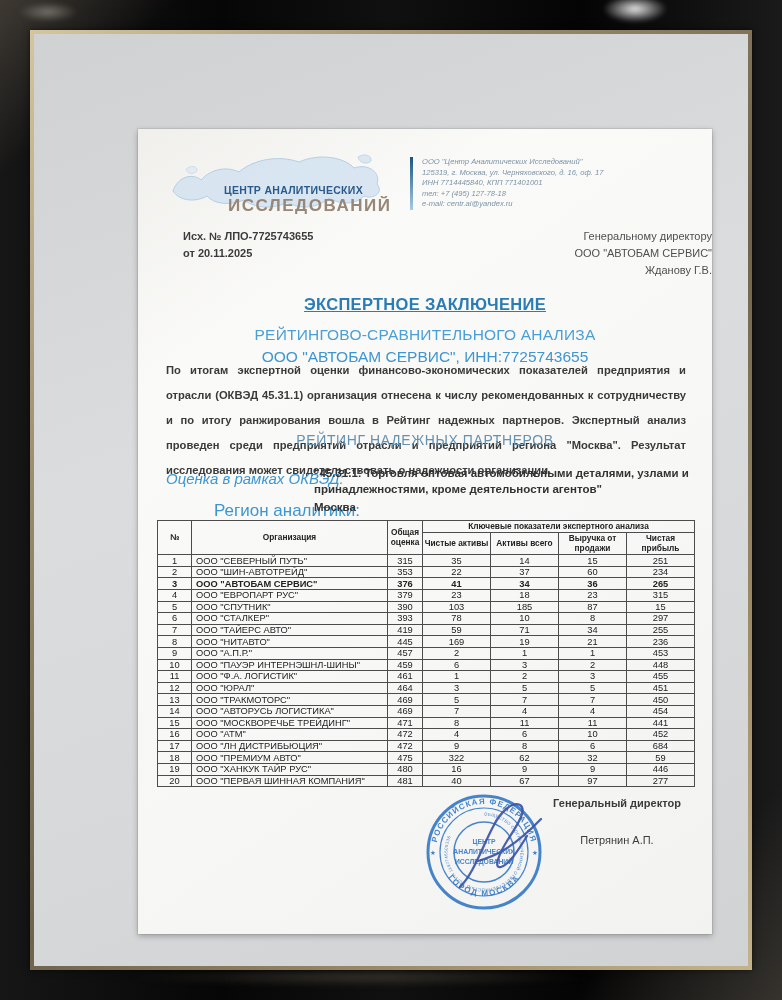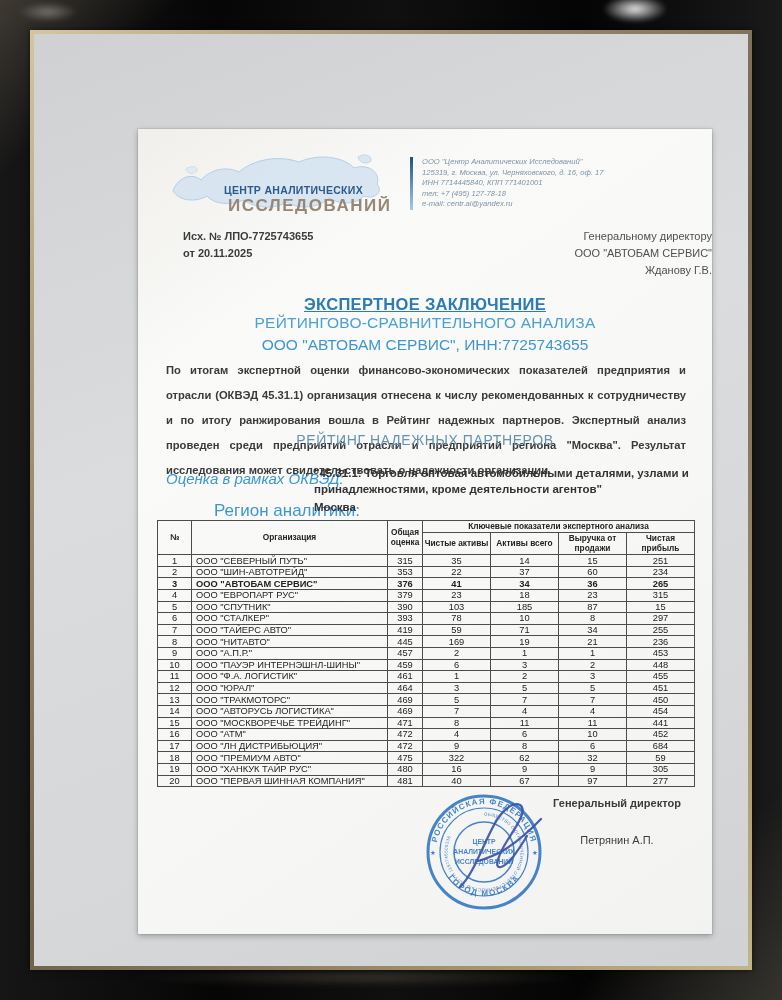--- a/index.html
+++ b/index.html
@@ -37,21 +37,21 @@
   .logo-line2{left:90px;top:67px;font-size:17px;font-weight:bold;color:#968778;letter-spacing:1.5px;}
   .contact{left:272px;top:28px;border-left:3px solid #4a89c0;
     border-image:linear-gradient(180deg,#18527f,#a9cde8) 1;
     padding-left:9px;font-style:italic;font-size:7.6px;line-height:10.6px;color:#7d93a6;}
   .ref-block{left:45px;top:99px;font-size:11px;font-weight:bold;color:#3b3b3b;line-height:17px;}
   .addressee{right:0;top:99px;font-size:11px;color:#4f4f4f;line-height:17px;text-align:right;}
 
   
   .title-stack{left:0;right:0;top:166px;text-align:center;}
   .title-1{font-size:16.5px;font-weight:bold;color:#2b7cb4;letter-spacing:.3px;text-decoration:underline;}
-  .title-2{font-size:15.5px;color:#4a9fd6;margin-top:0;letter-spacing:.2px;}
+  .title-2{font-size:15.5px;color:#4a9fd6;margin-top:12px;letter-spacing:.2px;}
   .title-3{font-size:15.5px;color:#3f95cf;margin-top:4px;}
   .body-par{left:28px;width:520px;top:229px;font-size:11.2px;font-weight:600;color:#3a3a3a;
     line-height:25px;text-align:justify;}
   .rating-heading{left:0;right:0;top:303px;text-align:center;font-size:14px;color:#6691af;letter-spacing:.6px;}
   .okved-label{left:28px;top:341px;font-size:15px;color:#3e96d0;font-style:italic;}
   .okved-value{left:176px;top:336px;width:380px;font-size:11.5px;font-weight:bold;color:#333;line-height:16px;}
   .region-label{left:28px;top:372px;font-size:17px;color:#3e96d0;padding-left:48px;}
   .region-value{left:176px;top:372px;font-size:11.5px;font-weight:bold;color:#333;}
 
   
@@ -308,21 +308,21 @@
         <td>32</td>
         <td>59</td>
       </tr>
           <tr>
         <td>19</td>
         <td class="org">ООО "ХАНКУК ТАЙР РУС"</td>
         <td>480</td>
         <td>16</td>
         <td>9</td>
         <td>9</td>
-        <td>305</td>
+        <td>446</td>
       </tr>
           <tr>
         <td>20</td>
         <td class="org">ООО "ПЕРВАЯ ШИННАЯ КОМПАНИЯ"</td>
         <td>481</td>
         <td>40</td>
         <td>67</td>
         <td>97</td>
         <td>277</td>
       </tr>

